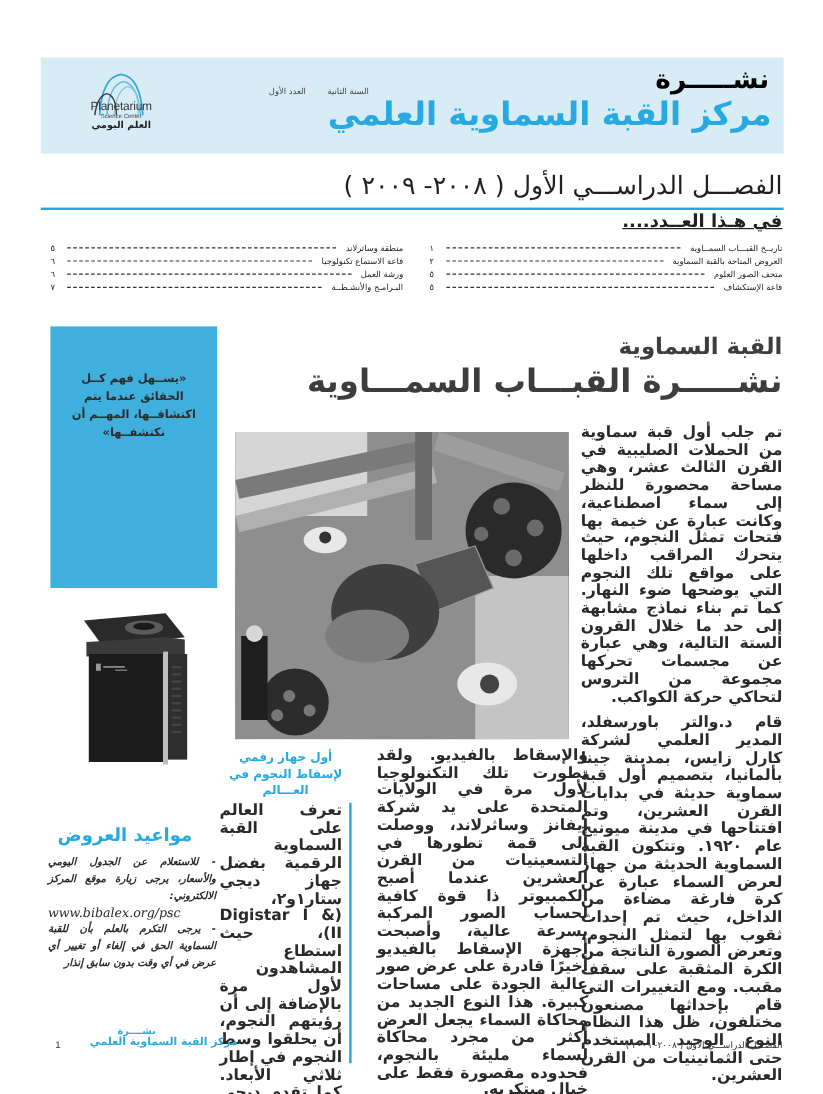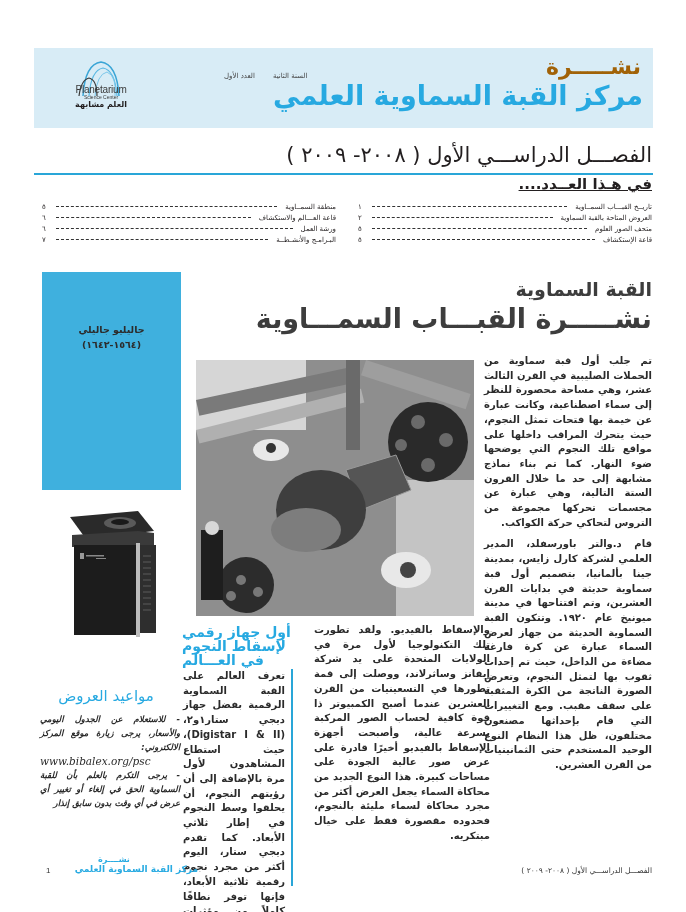--- a/index.html
+++ b/index.html
@@ -6,21 +6,21 @@
   html, body { width: 686px; height: 912px; background: #ffffff; overflow: hidden; }
   body { position: relative; font-family: "DejaVu Sans", sans-serif; color: #231f20; }
 
   .banner { position: absolute; left: 34px; top: 48px; width: 619px; height: 80px; background: #d8ecf6; }
   .logo { position: absolute; left: 22px; top: 10px; width: 90px; height: 62px; text-align: center; }
   .logo svg { display: block; margin: 0 auto; }
   .logo .pl { font-family: "Liberation Sans", sans-serif; font-size: 10px; color: #3a3a3a; line-height: 8px; margin-top: -12px; letter-spacing: -0.2px; }
   .logo .sc { font-family: "Liberation Sans", sans-serif; font-size: 5px; color: #3a3a3a; line-height: 6px; }
   .logo .motto { font-family: "DejaVu Sans", sans-serif; font-size: 8px; font-weight: bold; color: #231f20; line-height: 10px; direction: rtl; }
   .issue-meta { position: absolute; left: 190px; top: 24px; font-size: 7px; color: #444; direction: rtl; display: flex; gap: 18px; }
-  .masthead-small { position: absolute; right: 12px; top: 6px; font-size: 22px; font-weight: bold; color: #a16207; direction: rtl; letter-spacing: 2px; text-align: right; }
+  .masthead-small { position: absolute; right: 12px; top: 6px; font-size: 22px; font-weight: bold; color: #000000; direction: rtl; letter-spacing: 2px; text-align: right; }
   .masthead-big { position: absolute; right: 10px; top: 32px; font-size: 27px; font-weight: bold; color: #27a9e1; direction: rtl; white-space: nowrap; }
 
   .semester-title { position: absolute; right: 34px; top: 143px; font-size: 21px; color: #231f20; direction: rtl; white-space: nowrap; font-family: "DejaVu Sans", sans-serif; }
   .rule-blue { position: absolute; left: 34px; top: 173px; width: 619px; height: 2px; background: #29a6d8; }
 
   .toc-title { position: absolute; right: 34px; top: 175px; font-size: 15px; font-weight: bold; direction: rtl; text-decoration: underline; }
   .toc-col { position: absolute; top: 201px; direction: rtl; }
   .toc-col.right { right: 34px; width: 300px; }
   .toc-col.left { right: 350px; width: 300px; }
   .toc-row { display: flex; align-items: center; height: 11px; font-size: 7px; color: #231f20; }
@@ -34,29 +34,29 @@
   .quote-box { position: absolute; left: 42px; top: 272px; width: 139px; height: 218px; background: #3fb0de; padding: 36px 8px 0 8px; direction: rtl; text-align: center; }
   .quote-box .q { font-size: 9.5px; font-weight: bold; color: #2c2c2c; line-height: 15px; }
   .quote-box .author { margin-top: 14px; font-size: 9.5px; font-weight: bold; color: #2c2c2c; line-height: 15px; }
 
   .photo-projector { position: absolute; left: 196px; top: 360px; width: 278px; height: 256px; background: linear-gradient(135deg, #bdbdbd 0%, #6a6a6a 30%, #9a9a9a 55%, #4a4a4a 75%, #c8c8c8 100%); overflow: hidden; }
   .photo-projector svg { width: 100%; height: 100%; display: block; }
 
   .photo-digistar { position: absolute; left: 58px; top: 505px; width: 105px; height: 140px; background: #ffffff; }
   .photo-digistar svg { width: 100%; height: 100%; display: block; }
 
-  .col { position: absolute; direction: rtl; text-align: justify; font-size: 10px; font-weight: bold; line-height: 14.7px; color: #2a2a2a; }
+  .col { position: absolute; direction: rtl; text-align: justify; font-size: 13px; font-weight: bold; line-height: 14.7px; color: #2a2a2a; }
   .col p { margin-bottom: 7px; }
   .col1 { left: 484px; top: 354px; width: 168px; }
   .col2 { left: 314px; top: 623px; width: 176px; }
   .col3 { left: 183px; top: 669px; width: 110px; border-right: 2px solid #29a6d8; padding-right: 6px; height: 217px; }
 
-  .sub-heading { position: absolute; left: 182px; top: 625px; width: 112px; direction: rtl; font-size: 14px; font-weight: bold; color: #27a9e1; line-height: 14px; text-align: left; }
-
-  .shows-heading { position: absolute; left: 36px; top: 687px; width: 140px; direction: rtl; text-align: center; font-size: 15px; font-weight: normal; color: #27a9e1; }
+  .sub-heading { position: absolute; left: 182px; top: 625px; width: 112px; direction: rtl; font-size: 10px; font-weight: bold; color: #27a9e1; line-height: 14px; text-align: center; }
+
+  .shows-heading { position: absolute; left: 48px; top: 687px; width: 140px; direction: rtl; text-align: left; font-size: 15px; font-weight: bold; color: #27a9e1; }
   .shows-text { position: absolute; left: 40px; top: 712px; width: 140px; direction: rtl; text-align: justify; font-size: 8.5px; font-weight: bold; line-height: 14px; color: #2a2a2a; font-style: italic; }
   .shows-text .url { font-family: "DejaVu Serif", serif; font-weight: normal; font-size: 10.5px; text-align: left; direction: ltr; display: block; }
 
   .footer-left-page { position: absolute; left: 46px; top: 866px; font-size: 8px; color: #333; font-family: "Liberation Sans", sans-serif; }
   .footer-logo { position: absolute; left: 98px; top: 855px; direction: rtl; text-align: left; width: 100px; }
   .footer-logo .s { font-size: 8px; color: #29abe2; font-weight: bold; line-height: 9px; }
   .footer-logo .b { font-size: 9px; color: #29abe2; font-weight: bold; line-height: 11px; white-space: nowrap; }
   .footer-right { position: absolute; right: 34px; top: 866px; font-size: 7.5px; color: #333; direction: rtl; white-space: nowrap; }
 </style>
 </head>
@@ -65,21 +65,21 @@
 <div class="banner">
   <div class="logo">
     <svg width="60" height="40" viewBox="0 0 60 40">
       <path d="M12 38 Q14 6 30 4 Q46 6 48 38" fill="none" stroke="#3aa5d6" stroke-width="1.5"></path>
       <path d="M18 38 Q20 12 32 10 Q44 12 46 38" fill="none" stroke="#5bb8e2" stroke-width="1.2"></path>
       <path d="M24 38 Q26 16 36 14 Q46 18 44 38" fill="none" stroke="#7cc7ea" stroke-width="1"></path>
       <path d="M8 38 Q10 22 18 20 Q26 22 26 38" fill="none" stroke="#3a3a3a" stroke-width="1.2"></path>
     </svg>
     <div class="pl">Planetarium</div>
     <div class="sc">Science Center</div>
-    <div class="motto">العلم مشابهة</div>
+    <div class="motto">العلم اليومي</div>
   </div>
   <div class="issue-meta">
     <span>السنة الثانية</span>
     <span>العدد الأول</span>
   </div>
   <div class="masthead-small">نشـــــرة</div>
   <div class="masthead-big">مركز القبة السماوية العلمي</div>
 </div>
 
 <div class="semester-title">الفصـــل الدراســـي الأول ( ٢٠٠٨- ٢٠٠٩ )</div>
@@ -103,49 +103,46 @@
       <span class="pg">٥</span>
     </div>
   <div class="toc-row">
       <span class="lbl">قاعة الإستكشاف</span>
       <span class="dots"></span>
       <span class="pg">٥</span>
     </div>
 </div>
 <div class="toc-col left">
   <div class="toc-row">
-      <span class="lbl">منطقة السمــاوية</span>
+      <span class="lbl">منطقة وساثرلاند</span>
       <span class="dots"></span>
       <span class="pg">٥</span>
     </div>
   <div class="toc-row">
-      <span class="lbl">قاعة العـــالم والاستكشاف</span>
+      <span class="lbl">قاعة الاستماع تكنولوجيا</span>
       <span class="dots"></span>
       <span class="pg">٦</span>
     </div>
   <div class="toc-row">
       <span class="lbl">ورشة العمل</span>
       <span class="dots"></span>
       <span class="pg">٦</span>
     </div>
   <div class="toc-row">
       <span class="lbl">البـرامـج والأنشـطــة</span>
       <span class="dots"></span>
       <span class="pg">٧</span>
     </div>
 </div>
 
 <div class="sec-label">القبة السماوية</div>
 <div class="article-title">نشـــــرة القبـــاب السمـــاوية</div>
 
 <div class="quote-box">
-  <div class="author">
-    <div>جاليليو جاليلي</div>
-    <div>(١٥٦٤-١٦٤٢)</div>
-  </div>
+  <div class="q">«يســهل فهم كــل الحقائق عندما يتم اكتشافــها، المهــم أن نكتشفــها»</div>
 </div>
 
 <div class="photo-projector">
   <svg viewBox="0 0 278 256" preserveAspectRatio="none">
     <rect x="0" y="0" width="278" height="256" fill="#8e8e8e"></rect>
     <rect x="0" y="0" width="110" height="70" fill="#d6d6d6"></rect>
     <rect x="0" y="40" width="160" height="16" fill="#7a7a7a" transform="rotate(-12 0 40)"></rect>
     <rect x="0" y="70" width="170" height="14" fill="#b0b0b0" transform="rotate(-14 0 70)"></rect>
     <rect x="150" y="0" width="14" height="90" fill="#6a6a6a"></rect>
     <rect x="170" y="0" width="110" height="16" fill="#9e9e9e" transform="rotate(18 170 0)"></rect>

